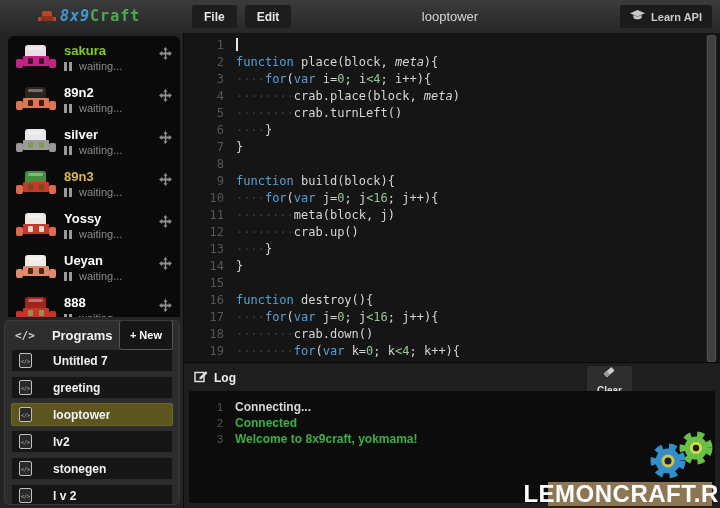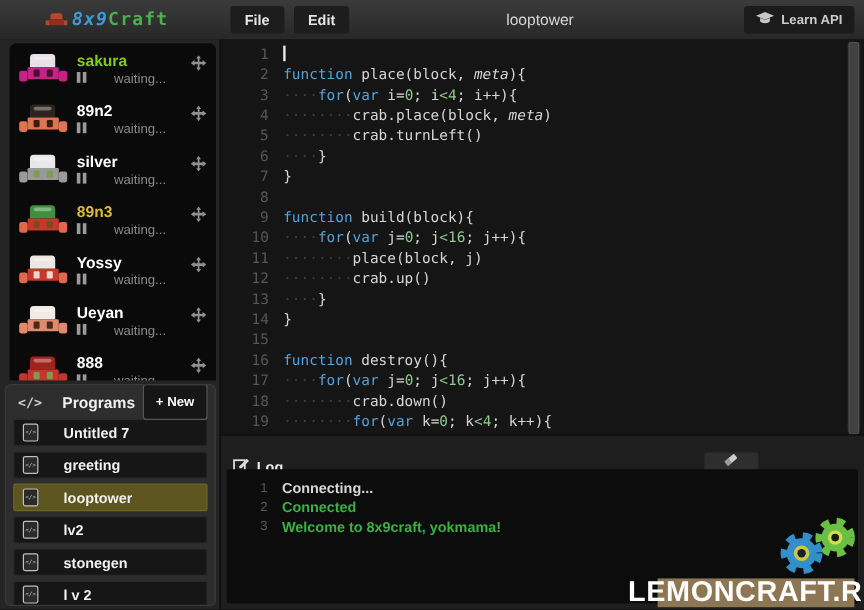--- a/index.html
+++ b/index.html
@@ -34,21 +34,21 @@
   .crab i{position:absolute;display:block;}
   .crab .shell{left:9px;top:0;width:21px;height:11px;border-radius:3px 3px 0 0;}
   .crab .shell2{left:12px;top:2px;width:15px;height:3px;border-radius:2px;background:rgba(255,255,255,.35);}
   .crab .face{left:7px;top:11px;width:26px;height:10px;border-radius:1px;}
   .crab .eyeL{left:12px;top:13px;width:5px;height:6px;border-radius:1px;}
   .crab .eyeR{left:23px;top:13px;width:5px;height:6px;border-radius:1px;}
   .crab .clawL{left:0;top:14px;width:7px;height:9px;border-radius:2px;}
   .crab .clawR{left:33px;top:14px;width:7px;height:9px;border-radius:2px;}
   .p-info{flex:1;margin-left:8px;min-width:0;}
   .p-name{color:#ffffff;font-weight:bold;font-size:13px;line-height:15px;display:block;}
-  .p-status{display:flex;gap:23px;margin-top:2px;}
+  .p-status{display:flex;align-items:center;gap:7px;margin-top:2px;}
   .pause-ic{display:inline-flex;gap:2px;}
   .pause-ic b{width:3px;height:9px;background:#9a9a9a;display:block;}
   .p-status span{color:#8a8a8a;font-size:11px;}
   .p-move{flex:none;margin-top:3px;opacity:.85;cursor:pointer;}
 
   
   .programs{position:absolute;left:4px;right:3px;top:287px;bottom:3px;
             background:#2d2d2d;border-radius:5px;border:1px solid #3a3a3a;overflow:hidden;}
   .prog-header{display:flex;align-items:center;height:28px;padding:0 6px 0 10px;}
   .prog-header .tag{color:#cfcfcf;font-family:"DejaVu Sans Mono",monospace;font-size:11px;font-weight:bold;}
@@ -79,21 +79,21 @@
   .tok-param{color:#d6d6d6;font-style:italic;}
   .tok-ws{color:#3e3e3e;}
   .cursor{display:inline-block;width:2px;height:13px;background:#e8e8e8;vertical-align:-2px;}
   .ed-scrollbar{position:absolute;top:2px;right:3px;width:11px;height:325px;
                 background:#222;border-radius:2px;cursor:pointer;}
   .ed-scrollbar .thumb{position:absolute;left:1px;right:1px;top:0;height:100%;
                        background:#414141;border:1px solid #4f4f4f;border-radius:2px;}
 
   
   .logpanel{position:absolute;left:0;right:0;top:329px;bottom:0;background:#1e1e1e;border-top:1px solid #0a0a0a;}
-  .log-header{position:relative;height:26px;margin-top:11px;}
+  .log-header{position:relative;height:26px;}
   .log-title{position:absolute;left:10px;top:6px;display:flex;align-items:center;gap:6px;
              color:#eeeeee;font-size:12px;font-weight:bold;}
   .clear-btn{position:absolute;right:88px;top:3px;height:37px;background:#2e2e2e;border:none;
              border-radius:3px;color:#dddddd;font-size:10px;font-weight:bold;
              display:flex;align-items:center;gap:5px;padding:0 10px;cursor:pointer;flex-direction:column;}
   .log-body{position:absolute;left:5px;right:5px;top:28px;bottom:5px;background:#0c0c0c;
             border-radius:2px;padding-top:8px;font-size:12px;}
   .log-line{display:flex;height:16px;align-items:center;}
   .log-ln{width:34px;flex:none;text-align:right;padding-right:12px;color:#585858;font-size:11px;}
   .log-white{color:#d8d8d8;font-weight:bold;}
@@ -350,21 +350,21 @@
         <div class="code-line"><span class="ln">1</span><span><span class="cursor"></span></span></div>
         <div class="code-line"><span class="ln">2</span><span><span class="tok-kw">function</span><span class="tok-txt"> place(block, </span><span class="tok-param">meta</span><span class="tok-txt">){</span></span></div>
         <div class="code-line"><span class="ln">3</span><span><span class="tok-ws">····</span><span class="tok-kw">for</span><span class="tok-txt">(</span><span class="tok-kw">var</span><span class="tok-txt"> i=</span><span class="tok-num">0</span><span class="tok-txt">; i</span><span class="tok-op">&lt;</span><span class="tok-num">4</span><span class="tok-txt">; i++){</span></span></div>
         <div class="code-line"><span class="ln">4</span><span><span class="tok-ws">········</span><span class="tok-txt">crab.place(block, </span><span class="tok-param">meta</span><span class="tok-txt">)</span></span></div>
         <div class="code-line"><span class="ln">5</span><span><span class="tok-ws">········</span><span class="tok-txt">crab.turnLeft()</span></span></div>
         <div class="code-line"><span class="ln">6</span><span><span class="tok-ws">····</span><span class="tok-txt">}</span></span></div>
         <div class="code-line"><span class="ln">7</span><span><span class="tok-txt">}</span></span></div>
         <div class="code-line"><span class="ln">8</span><span></span></div>
         <div class="code-line"><span class="ln">9</span><span><span class="tok-kw">function</span><span class="tok-txt"> build(block){</span></span></div>
         <div class="code-line"><span class="ln">10</span><span><span class="tok-ws">····</span><span class="tok-kw">for</span><span class="tok-txt">(</span><span class="tok-kw">var</span><span class="tok-txt"> j=</span><span class="tok-num">0</span><span class="tok-txt">; j</span><span class="tok-op">&lt;</span><span class="tok-num">16</span><span class="tok-txt">; j++){</span></span></div>
-        <div class="code-line"><span class="ln">11</span><span><span class="tok-ws">········</span><span class="tok-txt">place(block, j)</span></span></div>
+        <div class="code-line"><span class="ln">11</span><span><span class="tok-ws">········</span><span class="tok-txt">meta(block, j)</span></span></div>
         <div class="code-line"><span class="ln">12</span><span><span class="tok-ws">········</span><span class="tok-txt">crab.up()</span></span></div>
         <div class="code-line"><span class="ln">13</span><span><span class="tok-ws">····</span><span class="tok-txt">}</span></span></div>
         <div class="code-line"><span class="ln">14</span><span><span class="tok-txt">}</span></span></div>
         <div class="code-line"><span class="ln">15</span><span></span></div>
         <div class="code-line"><span class="ln">16</span><span><span class="tok-kw">function</span><span class="tok-txt"> destroy(){</span></span></div>
         <div class="code-line"><span class="ln">17</span><span><span class="tok-ws">····</span><span class="tok-kw">for</span><span class="tok-txt">(</span><span class="tok-kw">var</span><span class="tok-txt"> j=</span><span class="tok-num">0</span><span class="tok-txt">; j</span><span class="tok-op">&lt;</span><span class="tok-num">16</span><span class="tok-txt">; j++){</span></span></div>
         <div class="code-line"><span class="ln">18</span><span><span class="tok-ws">········</span><span class="tok-txt">crab.down()</span></span></div>
         <div class="code-line"><span class="ln">19</span><span><span class="tok-ws">········</span><span class="tok-kw">for</span><span class="tok-txt">(</span><span class="tok-kw">var</span><span class="tok-txt"> k=</span><span class="tok-num">0</span><span class="tok-txt">; k</span><span class="tok-op">&lt;</span><span class="tok-num">4</span><span class="tok-txt">; k++){</span></span></div>
         <div class="code-line"><span class="ln">20</span><span><span class="tok-ws">············</span><span class="tok-txt">crab.dig()</span></span></div>
       </div>

